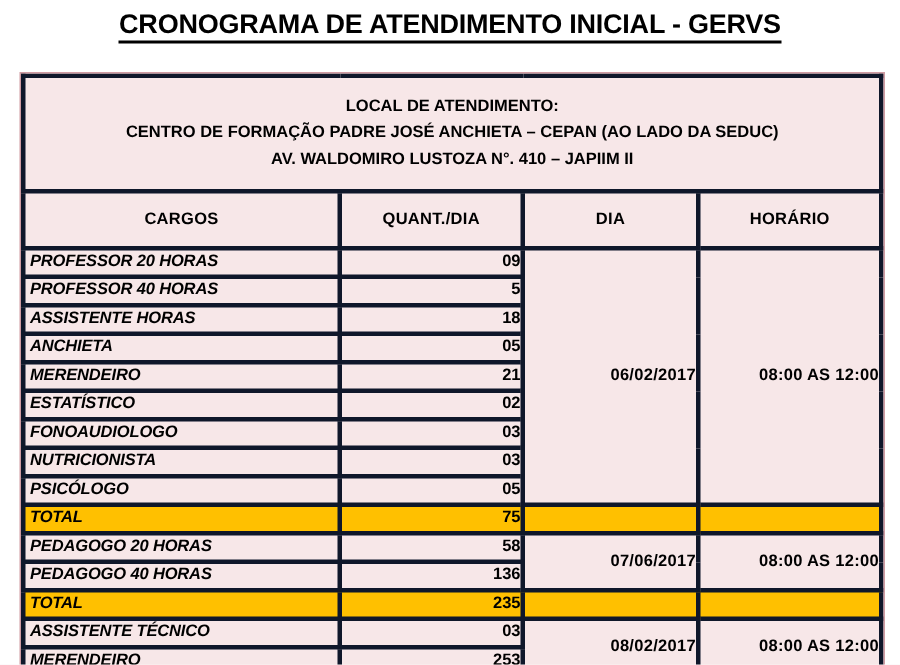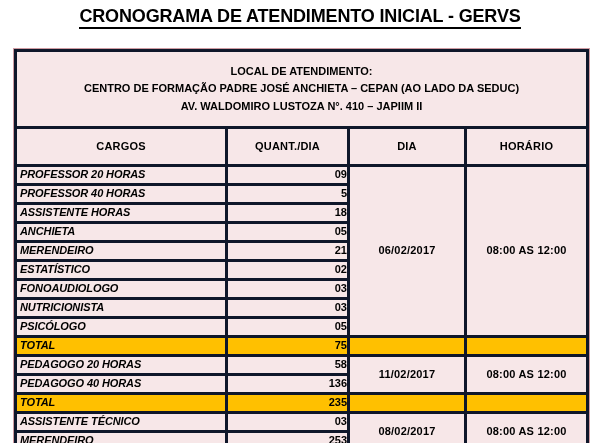--- a/index.html
+++ b/index.html
@@ -100,21 +100,21 @@
     white-space: nowrap;
     font-style: italic;
   }
   .r-qtd {
     height: 16px;
     text-align: right;
     vertical-align: middle;
     font-size: 11px;
   }
   .r-merge {
-    text-align: center;
+    text-align: right;
     vertical-align: middle;
     font-size: 11.5px;
     letter-spacing: 0.2px;
     white-space: nowrap;
   }
 
   
   tr.total td,
   td.total {
     background: #ffc000 !important;
@@ -201,21 +201,21 @@
       <tr class="total">
         <td class="r-cargo total">TOTAL</td>
         <td class="r-qtd total">75</td>
         <td class="total"></td>
         <td class="total"></td>
       </tr>
 
       <tr>
         <td class="r-cargo">PEDAGOGO 20 HORAS</td>
         <td class="r-qtd">58</td>
-        <td class="r-merge" rowspan="2">11/02/2017</td>
+        <td class="r-merge" rowspan="2">07/06/2017</td>
         <td class="r-merge" rowspan="2">08:00 AS 12:00</td>
       </tr>
       <tr>
         <td class="r-cargo">PEDAGOGO 40 HORAS</td>
         <td class="r-qtd">136</td>
       </tr>
       <tr class="total">
         <td class="r-cargo total">TOTAL</td>
         <td class="r-qtd total">235</td>
         <td class="total"></td>

